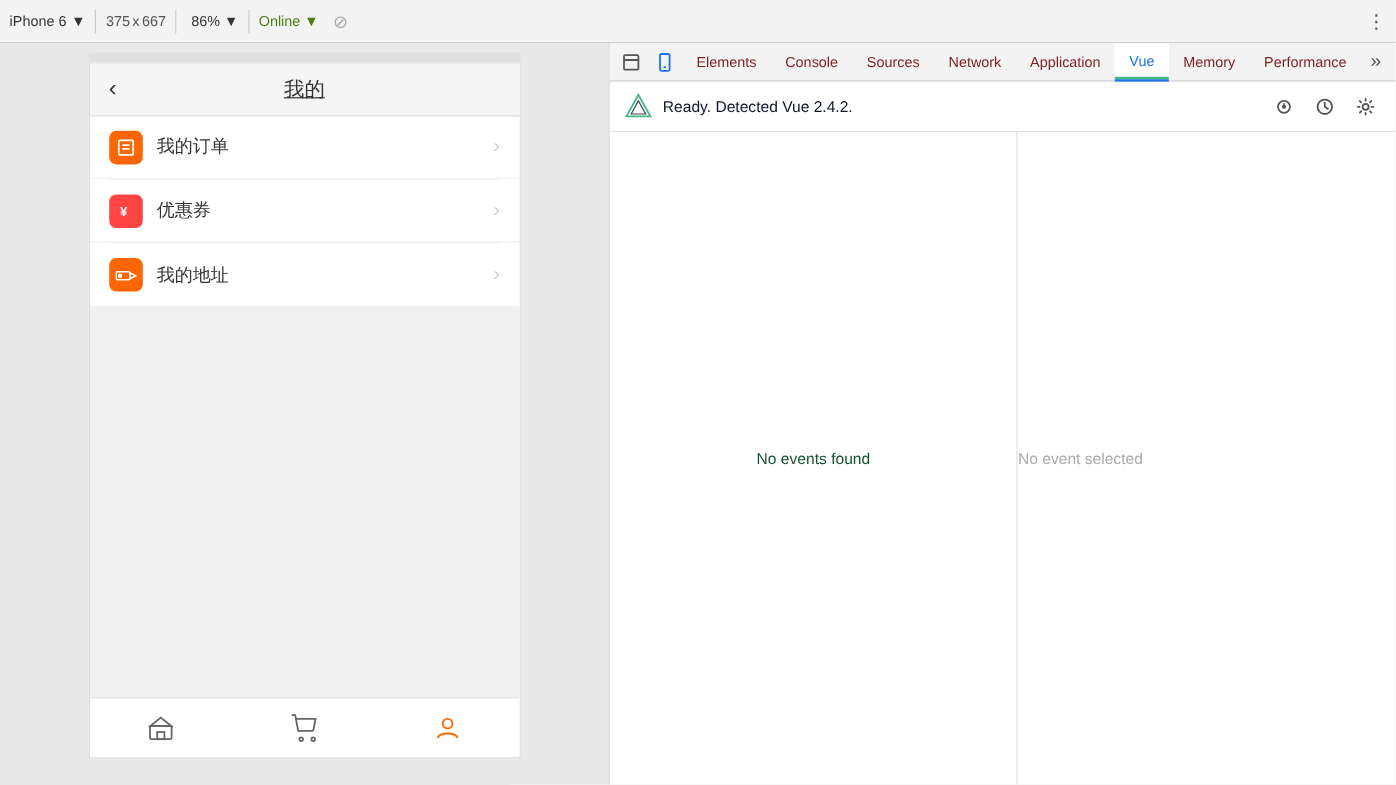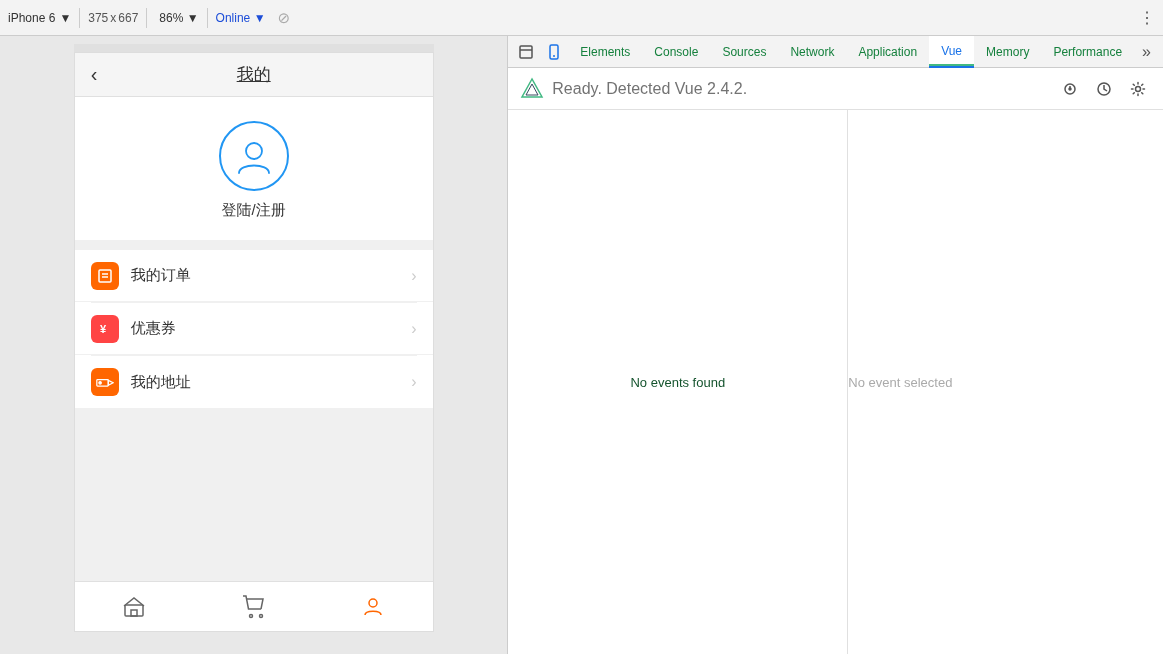--- a/index.html
+++ b/index.html
@@ -44,21 +44,21 @@
       align-items: center;
       gap: 2px;
     }
     .zoom-selector {
       font-size: 12px;
       color: #333;
       margin-left: 4px;
     }
     .network-selector {
       font-size: 12px;
-      color: #1d4ed8;
+      color: #4d7c0f;
       text-align: right;
     }
     .settings-icon-btn {
       margin-left: auto;
       background: none;
       border: none;
       cursor: pointer;
       font-size: 16px;
       color: #555;
     }
@@ -247,21 +247,21 @@
       height: 32px;
       padding: 0 4px;
       gap: 0;
     }
     .devtools-tab {
       padding: 0 12px;
       height: 32px;
       display: flex;
       align-items: center;
       font-size: 12px;
-      color: #15803d;
+      color: #7f1d1d;
       cursor: pointer;
       border: none;
       background: none;
       white-space: nowrap;
     }
     .devtools-tab.active {
       color: #1a73e8;
       border-bottom: 2px solid #1a73e8;
       background: white;
     }
@@ -306,22 +306,22 @@
       border-bottom: 1px solid #e0e0e0;
       padding: 0 12px;
       height: 42px;
       gap: 8px;
     }
     .vue-logo {
       width: 24px;
       height: 24px;
     }
     .vue-detected-text {
-      font-size: 16px;
-      color: #737373;
+      font-size: 13px;
+      color: #0f172a;
       flex: 1;
     }
     .vue-header-actions {
       display: flex;
       gap: 8px;
       align-items: center;
     }
     .vue-action-btn {
       width: 26px;
       height: 26px;
@@ -451,29 +451,20 @@
 
     <div class="mobile-frame">
 
       <div class="app-header">
         <button class="back-btn">‹</button>
         <span class="app-header-title">我的</span>
       </div>
 
       <div class="app-content">
 
-        <div class="profile-section">
-          <div class="avatar-circle">
-            <svg viewBox="0 0 42 42">
-              <circle cx="21" cy="16" r="8" stroke="#2196f3" stroke-width="1.8" fill="none"></circle>
-              <path d="M6 38 C6 28 36 28 36 38" stroke="#2196f3" stroke-width="1.8" fill="none" stroke-linecap="round"></path>
-            </svg>
-          </div>
-          <span class="login-text">登陆/注册</span>
-        </div>
 
         <div class="menu-list">
 
           <div class="menu-item">
             <div class="menu-icon orange">
               <svg width="16" height="16" viewBox="0 0 16 16" fill="none" stroke="white" stroke-width="1.5">
                 <rect x="2" y="2" width="12" height="12" rx="1"></rect>
                 <line x1="5" y1="6" x2="11" y2="6"></line>
                 <line x1="5" y1="9" x2="11" y2="9"></line>
               </svg>

